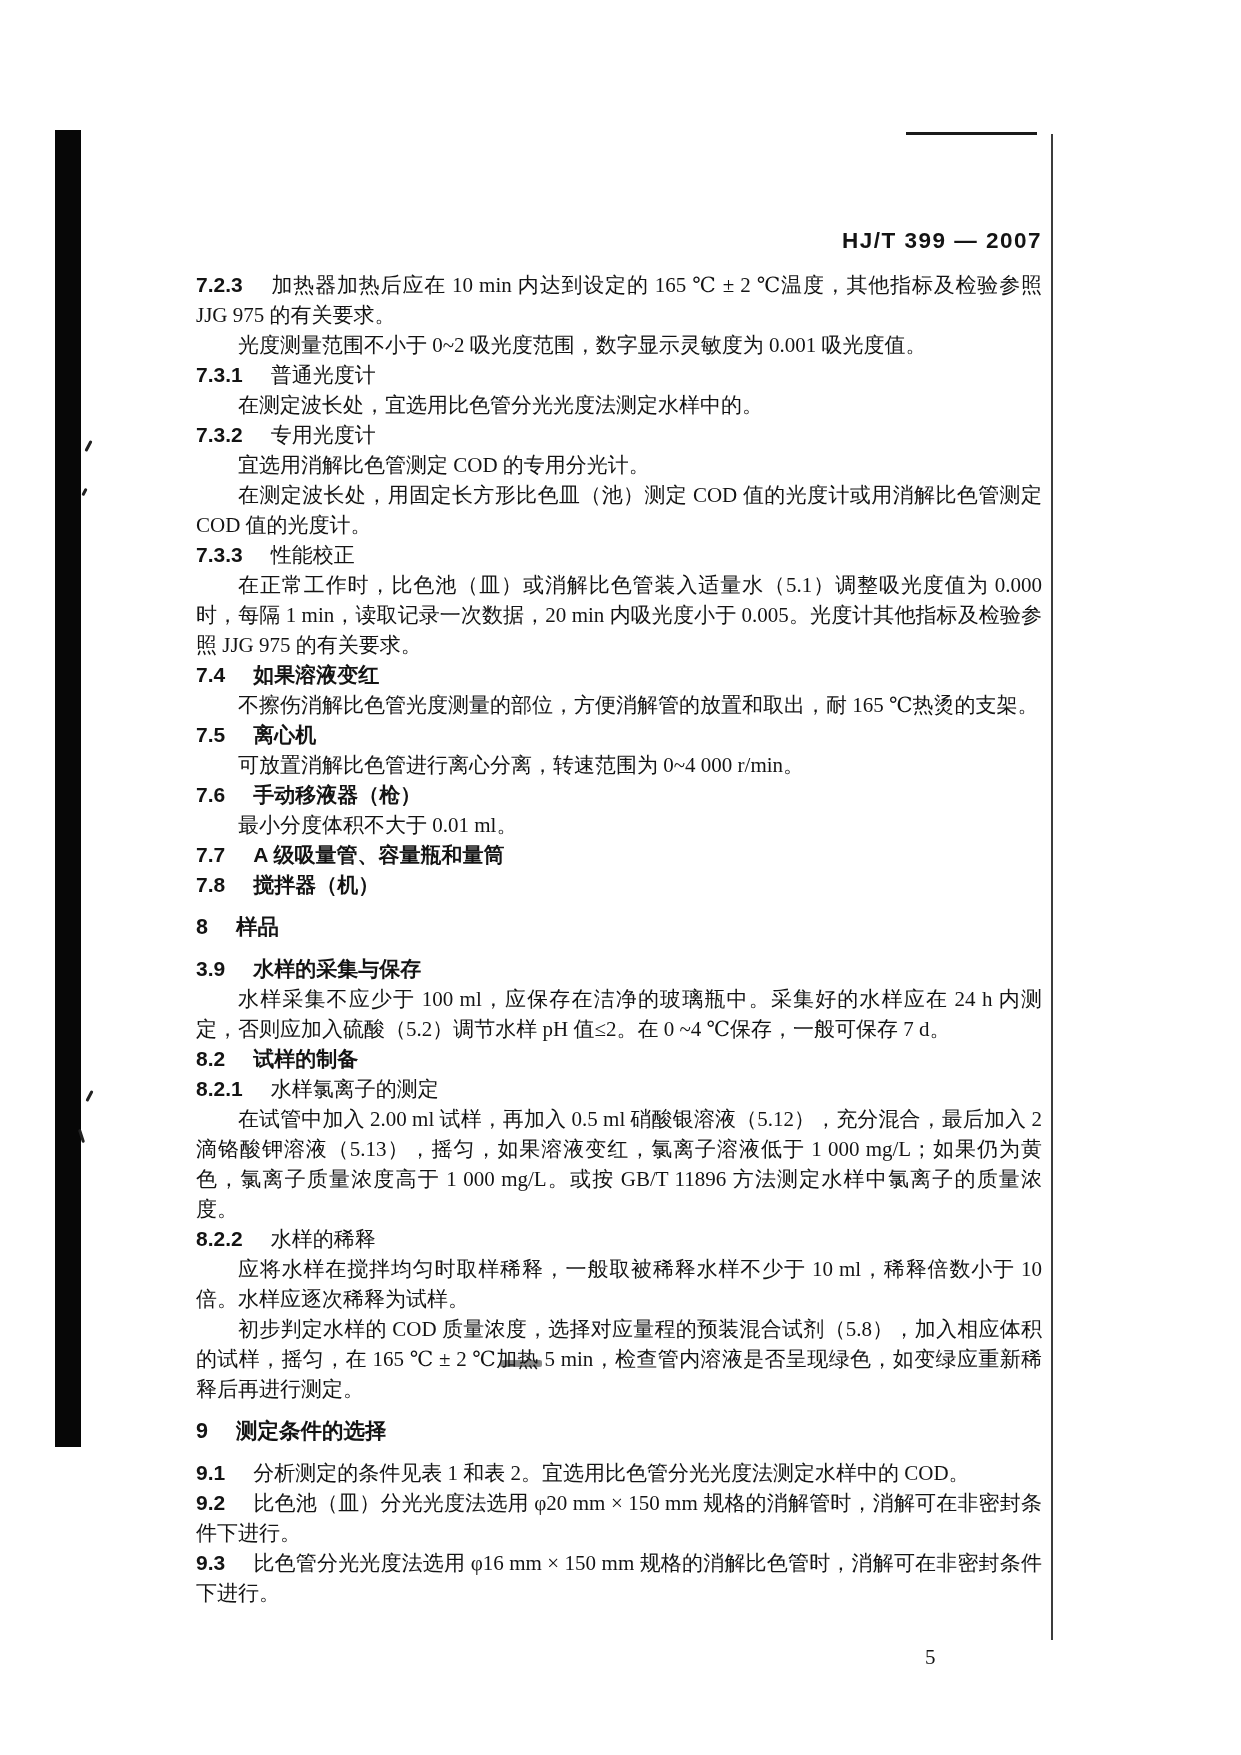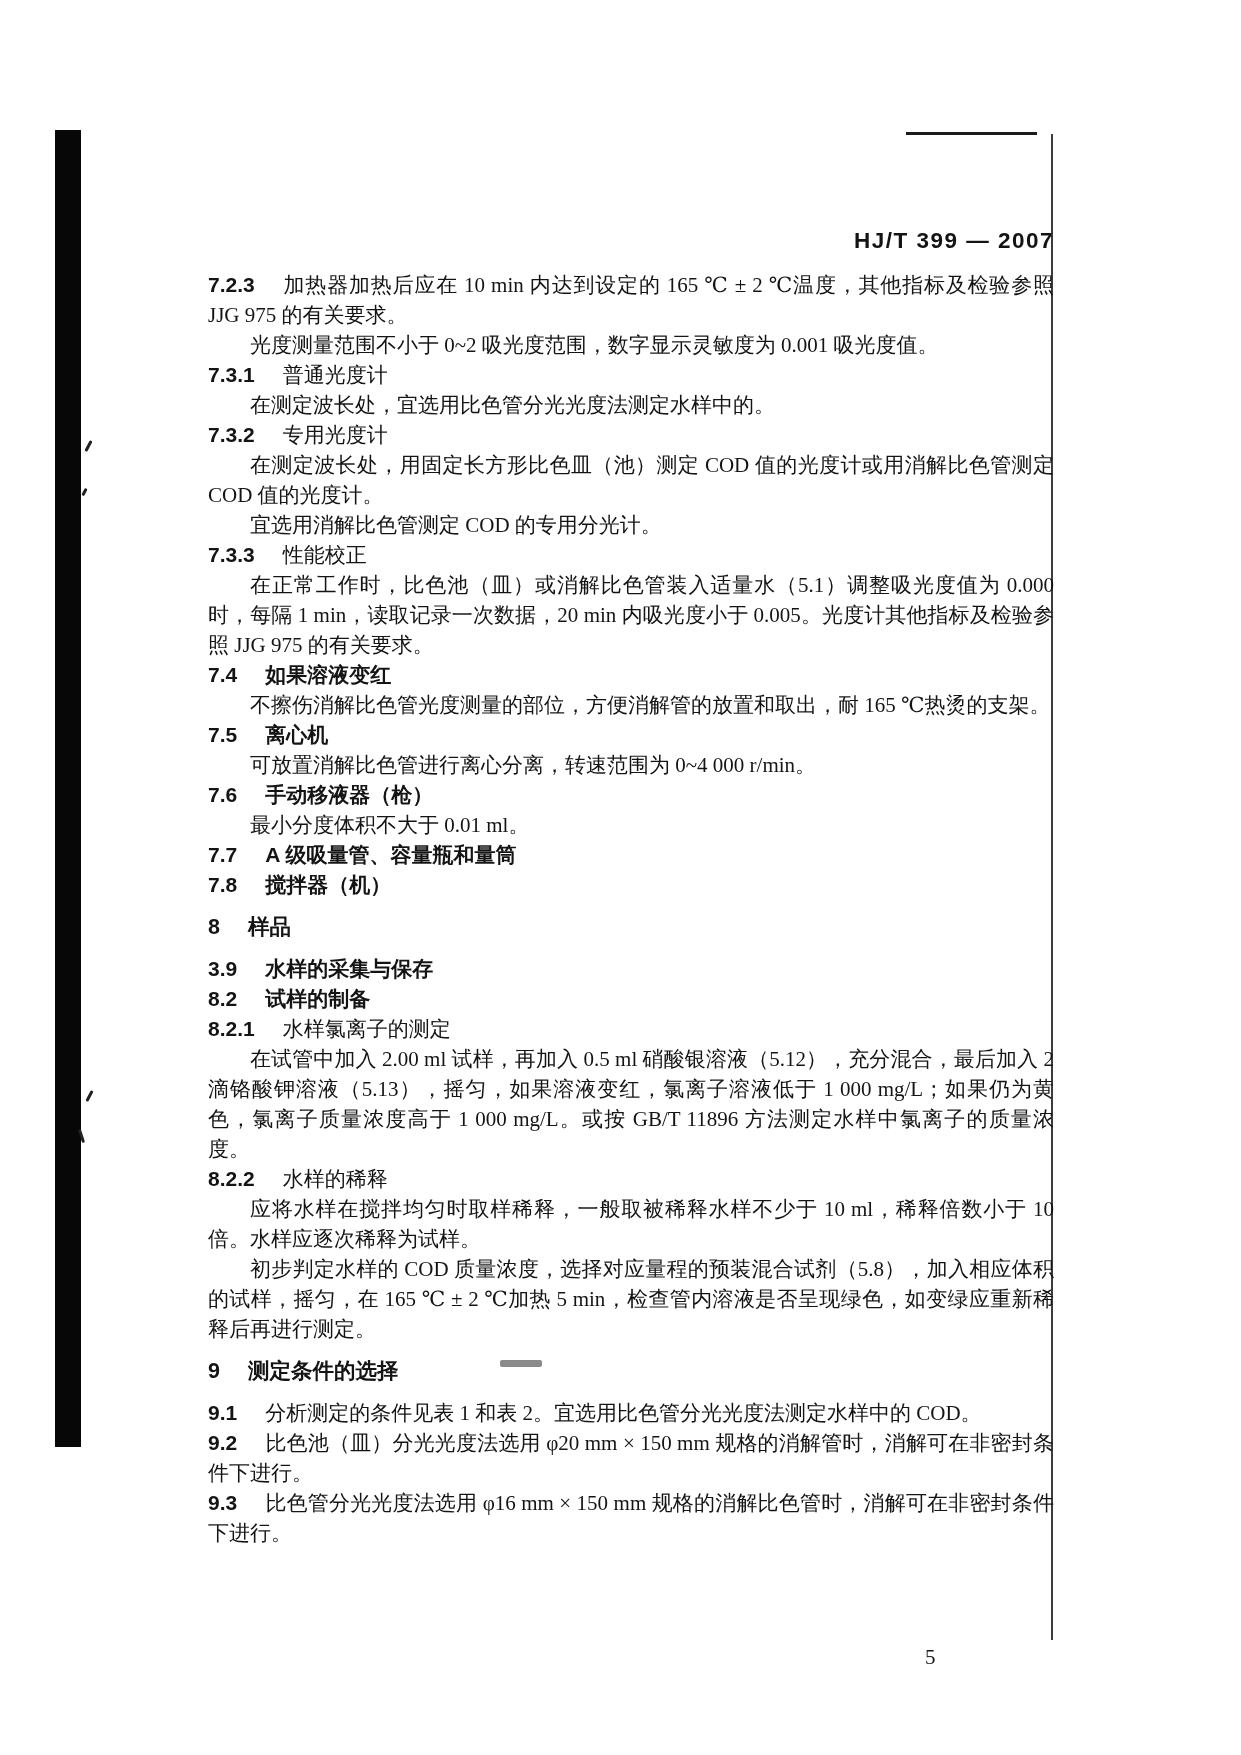--- a/index.html
+++ b/index.html
@@ -12,21 +12,21 @@
   .leftbar{position:absolute;left:55px;top:130px;width:26px;height:1317px;background:#070707;}
   .rightline{position:absolute;left:1051px;top:134px;width:2px;height:1506px;background:#3c3c3c;}
   .topline{position:absolute;left:906px;top:132px;width:131px;height:3px;background:#1b1b1b;}
   .speck{position:absolute;width:3px;height:12px;background:#222;transform:rotate(28deg);border-radius:2px;}
   .sp1{left:87px;top:440px;}
   .sp2{left:83px;top:488px;height:8px;}
   .sp3{left:88px;top:1090px;}
   .sp4{left:80px;top:1129px;height:14px;transform:rotate(-18deg);}
   .smudge{position:absolute;left:500px;top:1360px;width:42px;height:7px;background:#2a2a2a;opacity:.55;border-radius:2px;}
 
-  .content{position:absolute;left:208px;top:226px;width:846px;font-size:21px;line-height:30px;}
+  .content{position:absolute;left:196px;top:226px;width:846px;font-size:21px;line-height:30px;}
   .doccode{
     text-align:right;font-family:"Liberation Sans","DejaVu Sans",sans-serif;
     font-weight:bold;font-size:22.5px;letter-spacing:1.5px;margin:0 0 14px 0;
   }
   .blk{margin:0;text-align:justify;}
   .p{text-indent:2em;}
   .num{font-family:"Liberation Sans","DejaVu Sans",sans-serif;font-weight:bold;margin-right:28px;}
   .h2{font-family:"Liberation Sans","DejaVu Sans",sans-serif;font-weight:bold;}
   .h1{font-family:"Liberation Sans","DejaVu Sans",sans-serif;font-weight:bold;font-size:21.5px;margin:12px 0 12px 0;}
   .pgnum{position:absolute;left:925px;top:1645px;font-size:21px;color:#141414;}
@@ -47,41 +47,42 @@
   <p class="doccode">HJ/T 399 — 2007</p>
 
   <div class="blk"><span class="num">7.2.3</span><span>加热器加热后应在 10 min 内达到设定的 165 ℃ ± 2 ℃温度，其他指标及检验参照 JJG 975 的有关要求。</span></div>
 
   <div class="blk p">光度测量范围不小于 0~2 吸光度范围，数字显示灵敏度为 0.001 吸光度值。</div>
 
   <div class="blk"><span class="num">7.3.1</span><span>普通光度计</span></div>
   <div class="blk p">在测定波长处，宜选用比色管分光光度法测定水样中的。</div>
 
   <div class="blk"><span class="num">7.3.2</span><span>专用光度计</span></div>
+  <div class="blk p">宜选用消解比色管测定 COD 的专用分光计。</div>
   <div class="blk p">在测定波长处，用固定长方形比色皿（池）测定 COD 值的光度计或用消解比色管测定 COD 值的光度计。</div>
-  <div class="blk p">宜选用消解比色管测定 COD 的专用分光计。</div>
 
   <div class="blk"><span class="num">7.3.3</span><span>性能校正</span></div>
   <div class="blk p">在正常工作时，比色池（皿）或消解比色管装入适量水（5.1）调整吸光度值为 0.000 时，每隔 1 min，读取记录一次数据，20 min 内吸光度小于 0.005。光度计其他指标及检验参照 JJG 975 的有关要求。</div>
 
   <div class="blk h2"><span class="num">7.4</span><span>如果溶液变红</span></div>
   <div class="blk p">不擦伤消解比色管光度测量的部位，方便消解管的放置和取出，耐 165 ℃热烫的支架。</div>
 
   <div class="blk h2"><span class="num">7.5</span><span>离心机</span></div>
   <div class="blk p">可放置消解比色管进行离心分离，转速范围为 0~4 000 r/min。</div>
 
   <div class="blk h2"><span class="num">7.6</span><span>手动移液器（枪）</span></div>
   <div class="blk p">最小分度体积不大于 0.01 ml。</div>
 
   <div class="blk h2"><span class="num">7.7</span><span>A 级吸量管、容量瓶和量筒</span></div>
   <div class="blk h2"><span class="num">7.8</span><span>搅拌器（机）</span></div>
 
   <div class="blk h1"><span class="num">8</span><span>样品</span></div>
 
   <div class="blk h2"><span class="num">3.9</span><span>水样的采集与保存</span></div>
+  <div class="blk p">水样采集不应少于 100 ml，应保存在洁净的玻璃瓶中。采集好的水样应在 24 h 内测定，否则应加入硫酸（5.2）调节水样 pH 值≤2。在 0 ~4 ℃保存，一般可保存 7 d。</div>
 
   <div class="blk h2"><span class="num">8.2</span><span>试样的制备</span></div>
 
   <div class="blk"><span class="num">8.2.1</span><span>水样氯离子的测定</span></div>
   <div class="blk p">在试管中加入 2.00 ml 试样，再加入 0.5 ml 硝酸银溶液（5.12），充分混合，最后加入 2 滴铬酸钾溶液（5.13），摇匀，如果溶液变红，氯离子溶液低于 1 000 mg/L；如果仍为黄色，氯离子质量浓度高于 1 000 mg/L。或按 GB/T 11896 方法测定水样中氯离子的质量浓度。</div>
 
   <div class="blk"><span class="num">8.2.2</span><span>水样的稀释</span></div>
   <div class="blk p">应将水样在搅拌均匀时取样稀释，一般取被稀释水样不少于 10 ml，稀释倍数小于 10 倍。水样应逐次稀释为试样。</div>
   <div class="blk p">初步判定水样的 COD 质量浓度，选择对应量程的预装混合试剂（5.8），加入相应体积的试样，摇匀，在 165 ℃ ± 2 ℃加热 5 min，检查管内溶液是否呈现绿色，如变绿应重新稀释后再进行测定。</div>
 

